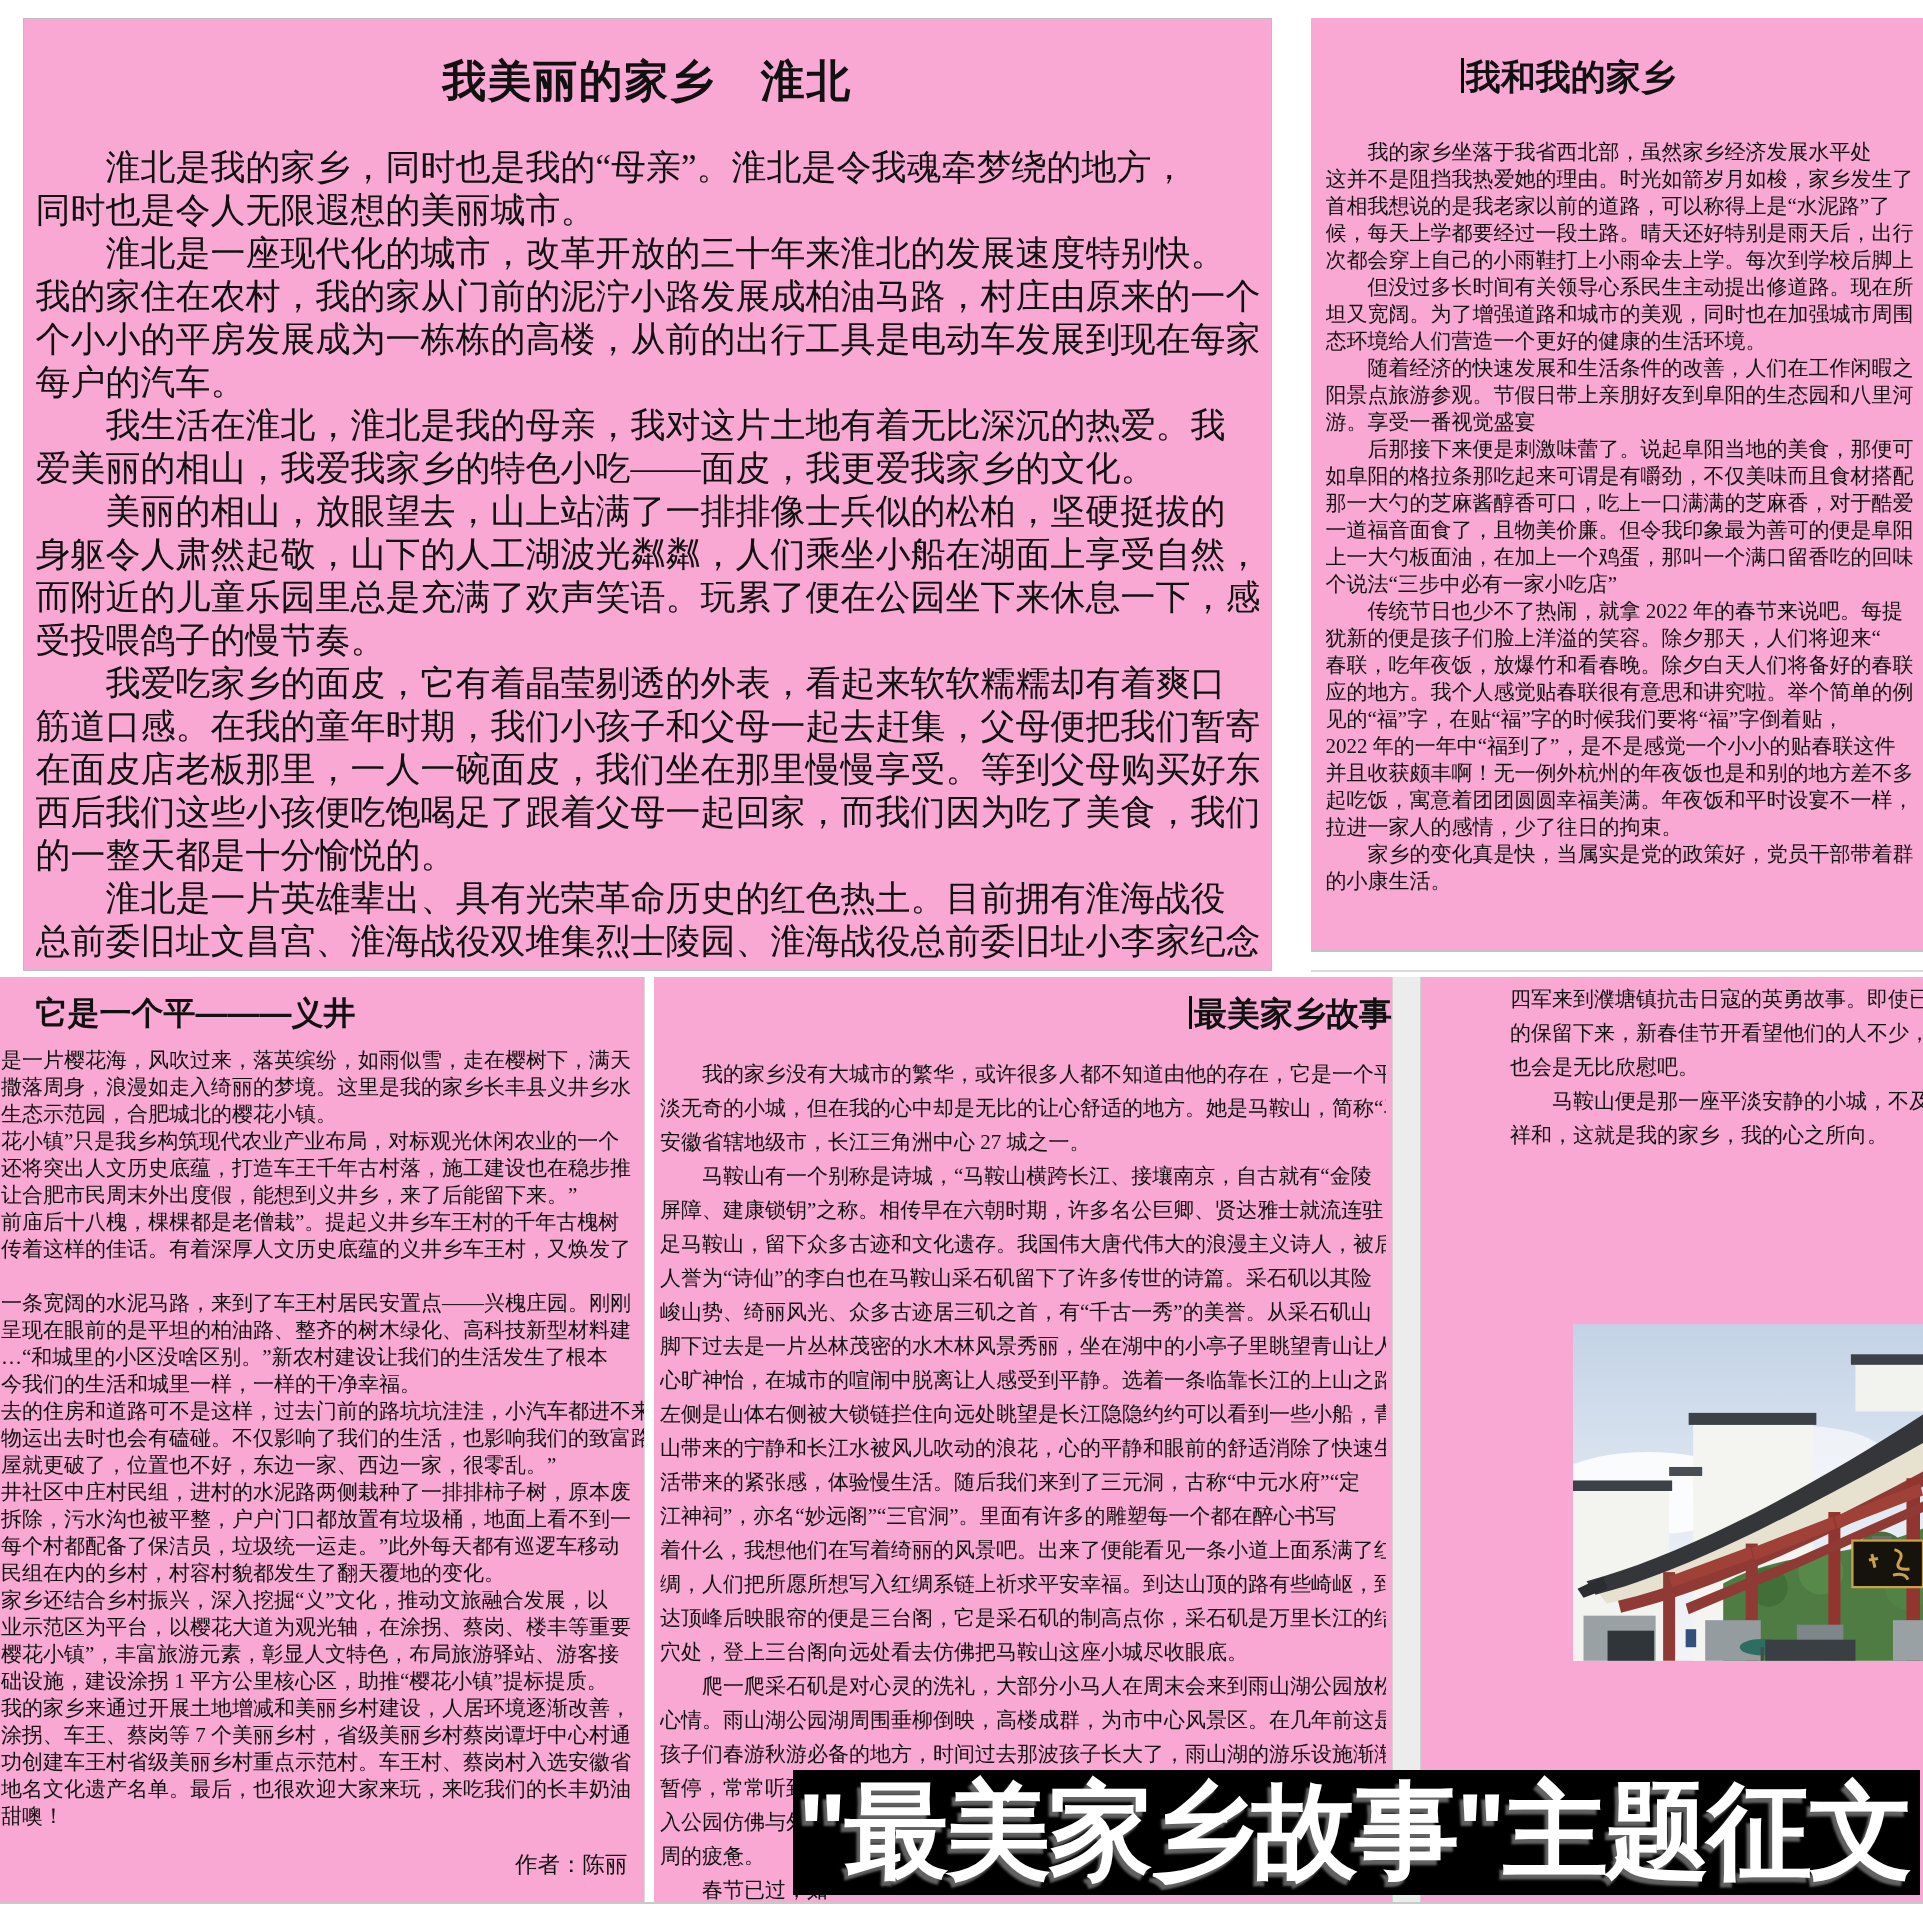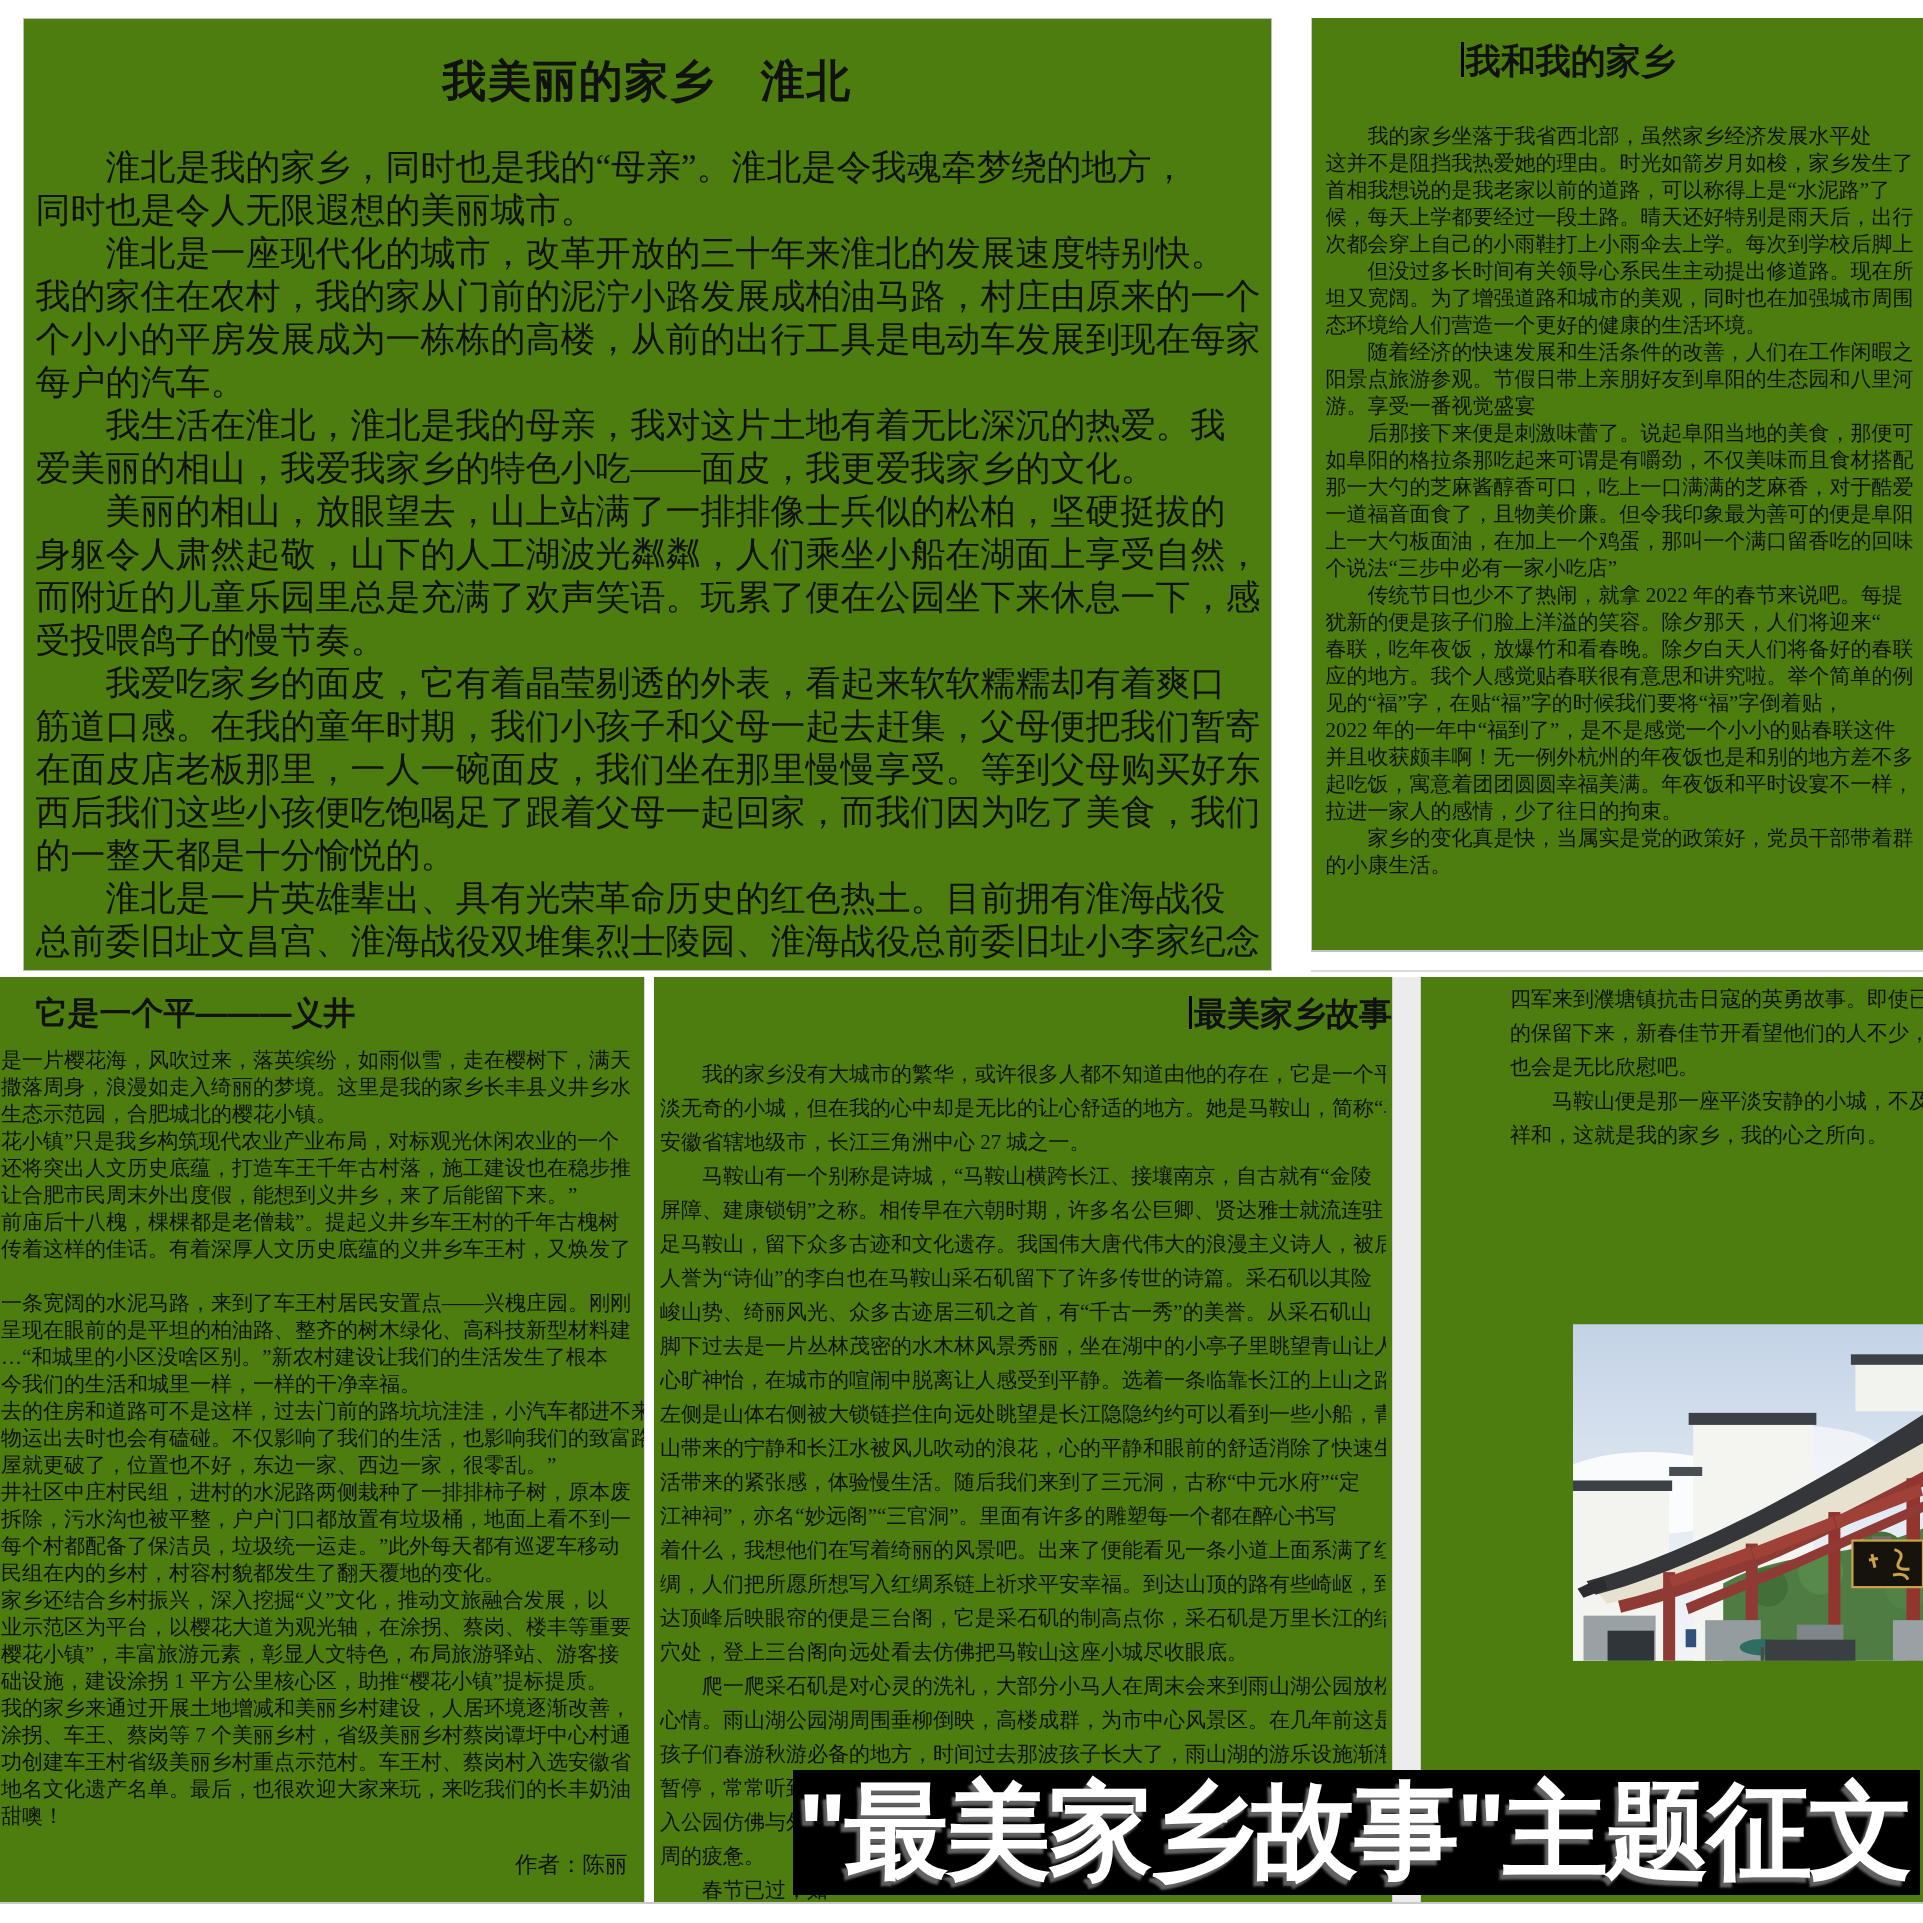--- a/index.html
+++ b/index.html
@@ -1,32 +1,32 @@
 <!DOCTYPE html>
 <html style="font-size:12px"><head>
 <meta charset="utf-8">
 <style>
   html,body { margin:0; padding:0; }
   body {
     width:1924px; height:1924px; position:relative; overflow:hidden;
     background:#ffffff; font-family:"Liberation Serif", serif; color:#111;
   }
   .abs { position:absolute; }
-  .page { position:absolute; background:#4d7c0f; overflow:hidden; }
+  .page { position:absolute; background:#f9a8d4; overflow:hidden; }
   .tline { white-space:nowrap; overflow:hidden; }
 
   
   #panel-tl { left:22.5px; top:18px; width:1247px; height:951px; border:0.8px solid #bdbdbd; }
   #panel-tl .title { margin-top:33px; text-align:center; font-size:44px; font-weight:bold;
                      font-family:"Liberation Sans", sans-serif; letter-spacing:1.5px; }
   #panel-tl .body { margin-top:35px; padding:0 12px; font-size:35px; line-height:43px; }
 
   
   #panel-tr { left:1311px; top:18px; width:613px; height:932px; border-left:0.8px solid #c6c6c6; }
-  #panel-tr .title { margin-top:20px; text-align:center; position:relative; left:-50px;
+  #panel-tr .title { margin-top:36px; text-align:center; position:relative; left:-50px;
                      font-size:35px; font-weight:bold; font-family:Liberation Sans, sans-serif; }
   #panel-tr .body { margin-top:38px; padding-left:13.5px; font-size:21px; line-height:27px; }
 
   
   #panel-bl { left:0; top:977px; width:644px; height:926px; border-right:0.8px solid #d9d9d9; }
   #panel-bl .title { margin-top:15px; width:391px; text-align:center; font-size:32px; font-weight:bold;
                      font-family:"Liberation Sans", sans-serif; }
   #panel-bl .body { margin-top:10.5px; padding-left:1px; font-size:21px; line-height:27px; }
   #panel-bl .body .tline:empty { height:27px; }
   #panel-bl .author { margin-top:19px; padding-right:16.5px; text-align:right; font-size:22.5px; }

